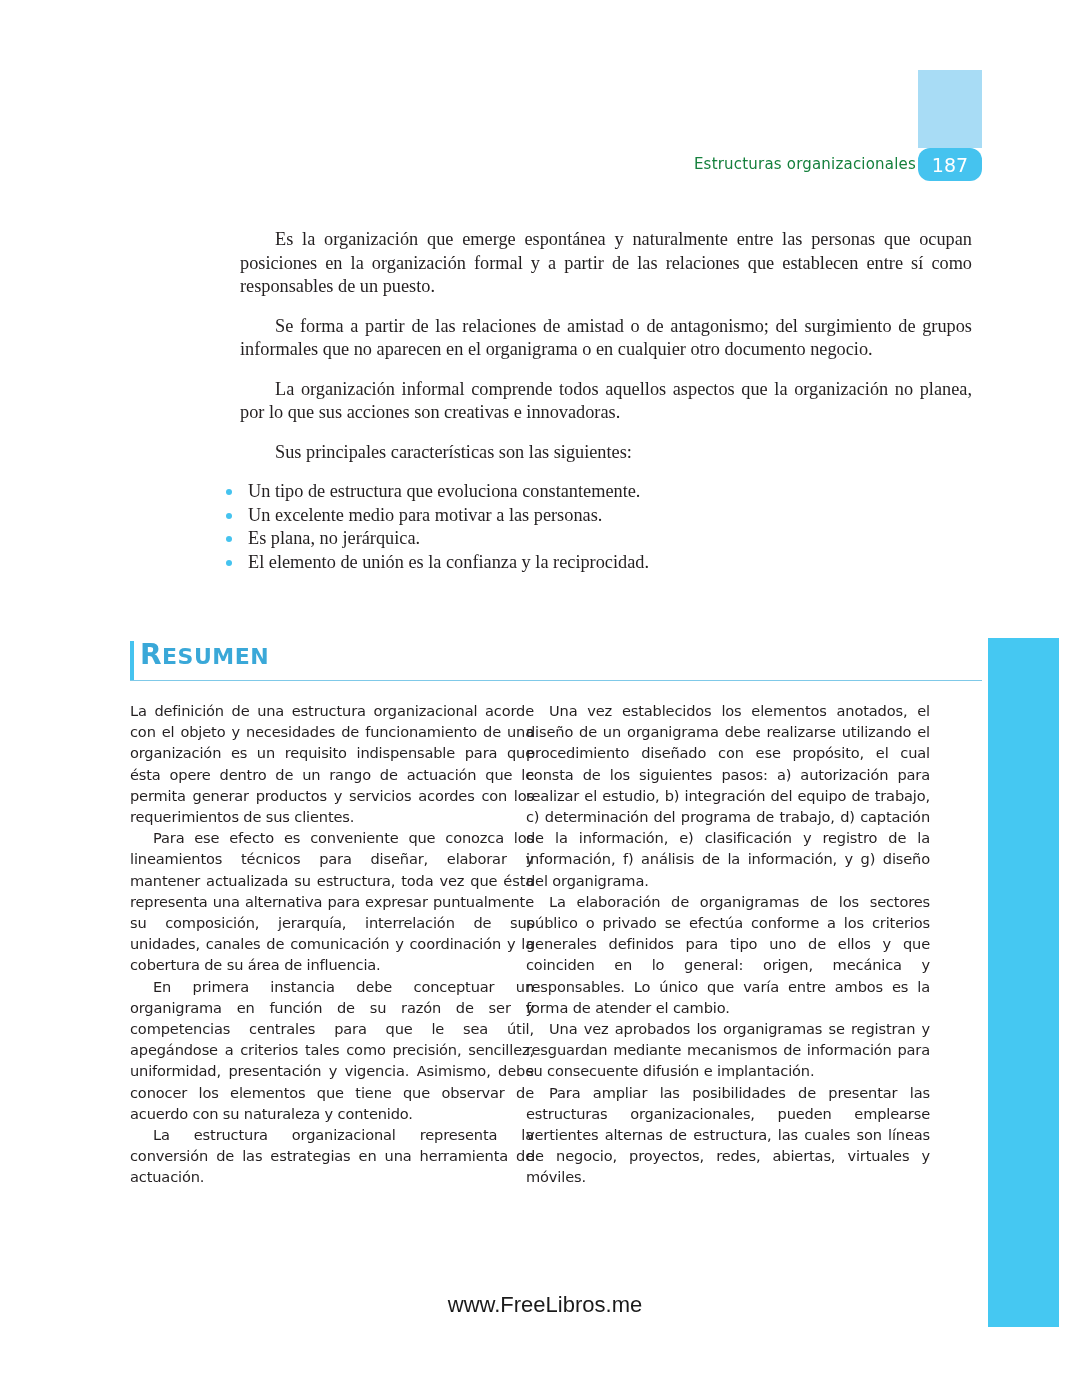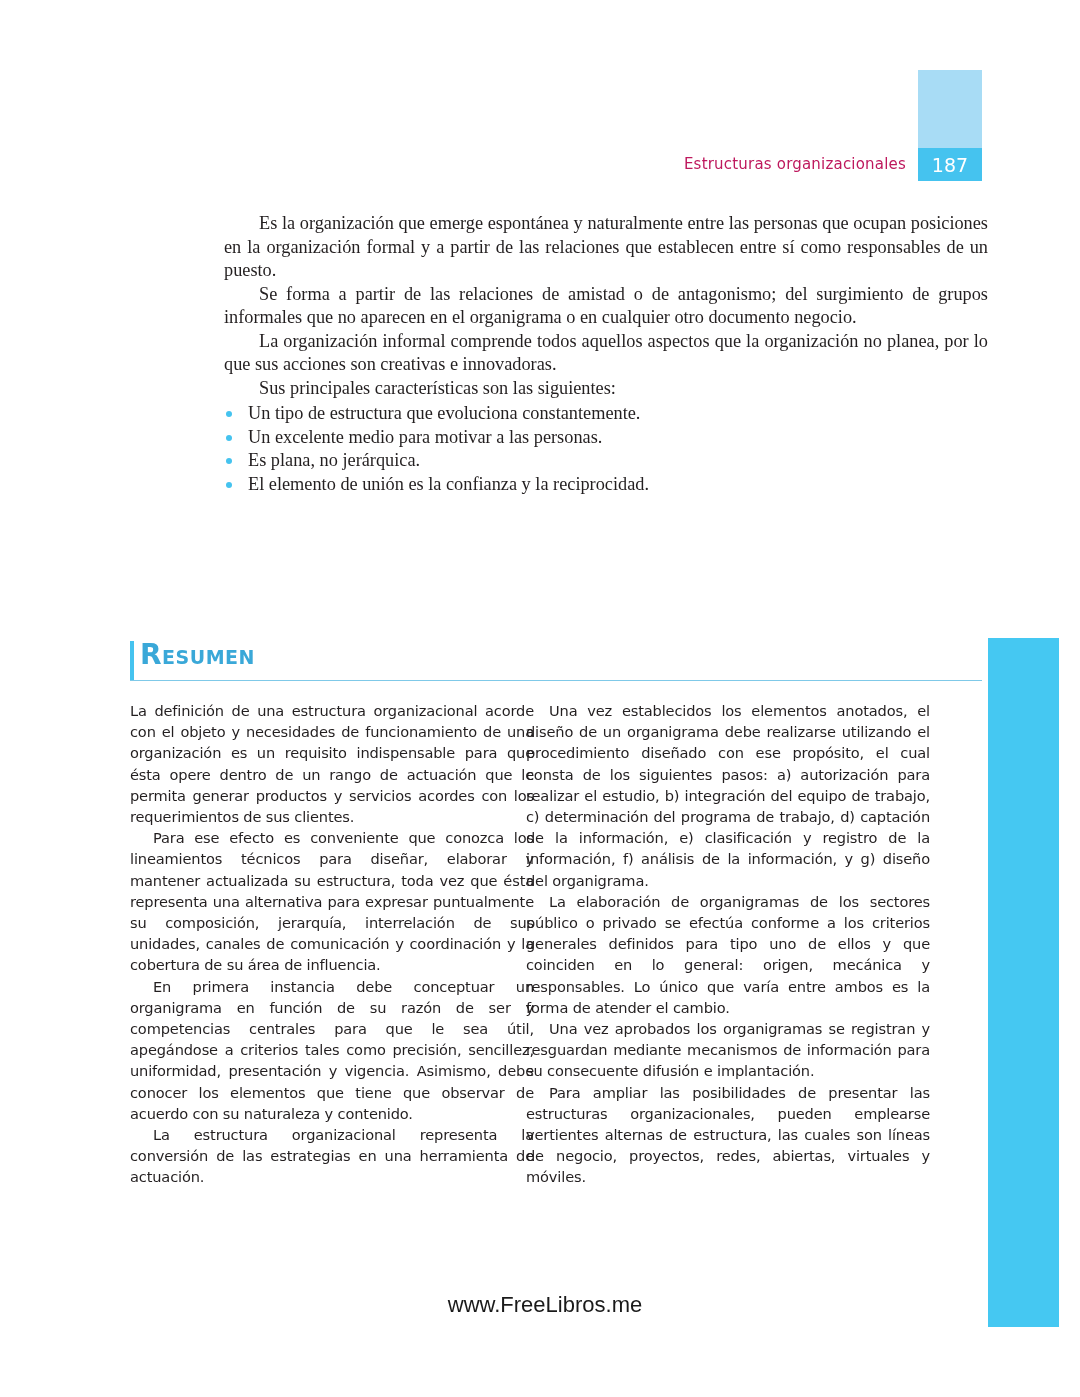--- a/index.html
+++ b/index.html
@@ -6,46 +6,46 @@
   body {
     width:1080px; height:1397px; background:#ffffff; position:relative; overflow:hidden;
     color:#231f20;
   }
   .header-tab-light {
     position:absolute; left:918px; top:70px; width:64px; height:78px; background:#a8dcf5;
   }
   .header-tab-dark {
     position:absolute; left:918px; top:148px; width:64px; height:33px; background:#45c3ef;
     color:#ffffff; font-family:"DejaVu Sans", sans-serif; font-size:19px;
-    display:flex; align-items:center; justify-content:center;
+    display:flex; align-items:center; justify-content:center;border-radius:12px;
   }
   .running-head {
-    position:absolute; right:174px; top:155px; font-family:"DejaVu Sans", sans-serif;
-    font-size:15px; color:#be185d; letter-spacing:0.2px;
+    position:absolute; right:164px; top:155px; font-family:"DejaVu Sans", sans-serif;
+    font-size:15px; color:#15803d; letter-spacing:0.2px;
   }
   .body-text {
     position:absolute; left:224px; top:212px; width:764px;
     font-family:"Liberation Serif", serif; font-size:18.3px; line-height:23.5px;
     text-align:justify; color:#231f20;
   }
-  .body-text p { margin:0; text-indent:35px; }
+  .body-text p { margin:16px; text-indent:35px; }
   .bullets { list-style:none; margin:2px 0 0 0; padding:0; }
   .bullets li { position:relative; padding-left:24px; text-indent:0; }
   .bullets li .dot {
     position:absolute; left:2px; top:9px; width:6px; height:6px; border-radius:50%; background:#45c3ef;
   }
   .resumen-bar {
     position:absolute; left:130px; top:641px; width:4px; height:40px; background:#45c3ef;
   }
   .resumen-title {
     position:absolute; left:140px; top:638px; font-family:"DejaVu Sans", sans-serif;
     font-weight:bold; color:#3aa8d8; letter-spacing:0.5px;
   }
   .resumen-title .cap { font-size:28px; }
-  .resumen-title .rest { font-size:19px; }
+  .resumen-title .rest { font-size:22px; }
   .resumen-rule {
     position:absolute; left:130px; top:680px; width:852px; height:1px; background:#7fc9e8;
   }
   .side-block {
     position:absolute; left:988px; top:638px; width:71px; height:689px; background:#45c8f2;
   }
   .col {
     position:absolute; top:700px; width:404px;
     font-family:"DejaVu Sans", sans-serif; font-size:14.6px; line-height:21.2px;
     text-align:justify; color:#231f20; letter-spacing:-0.15px;

